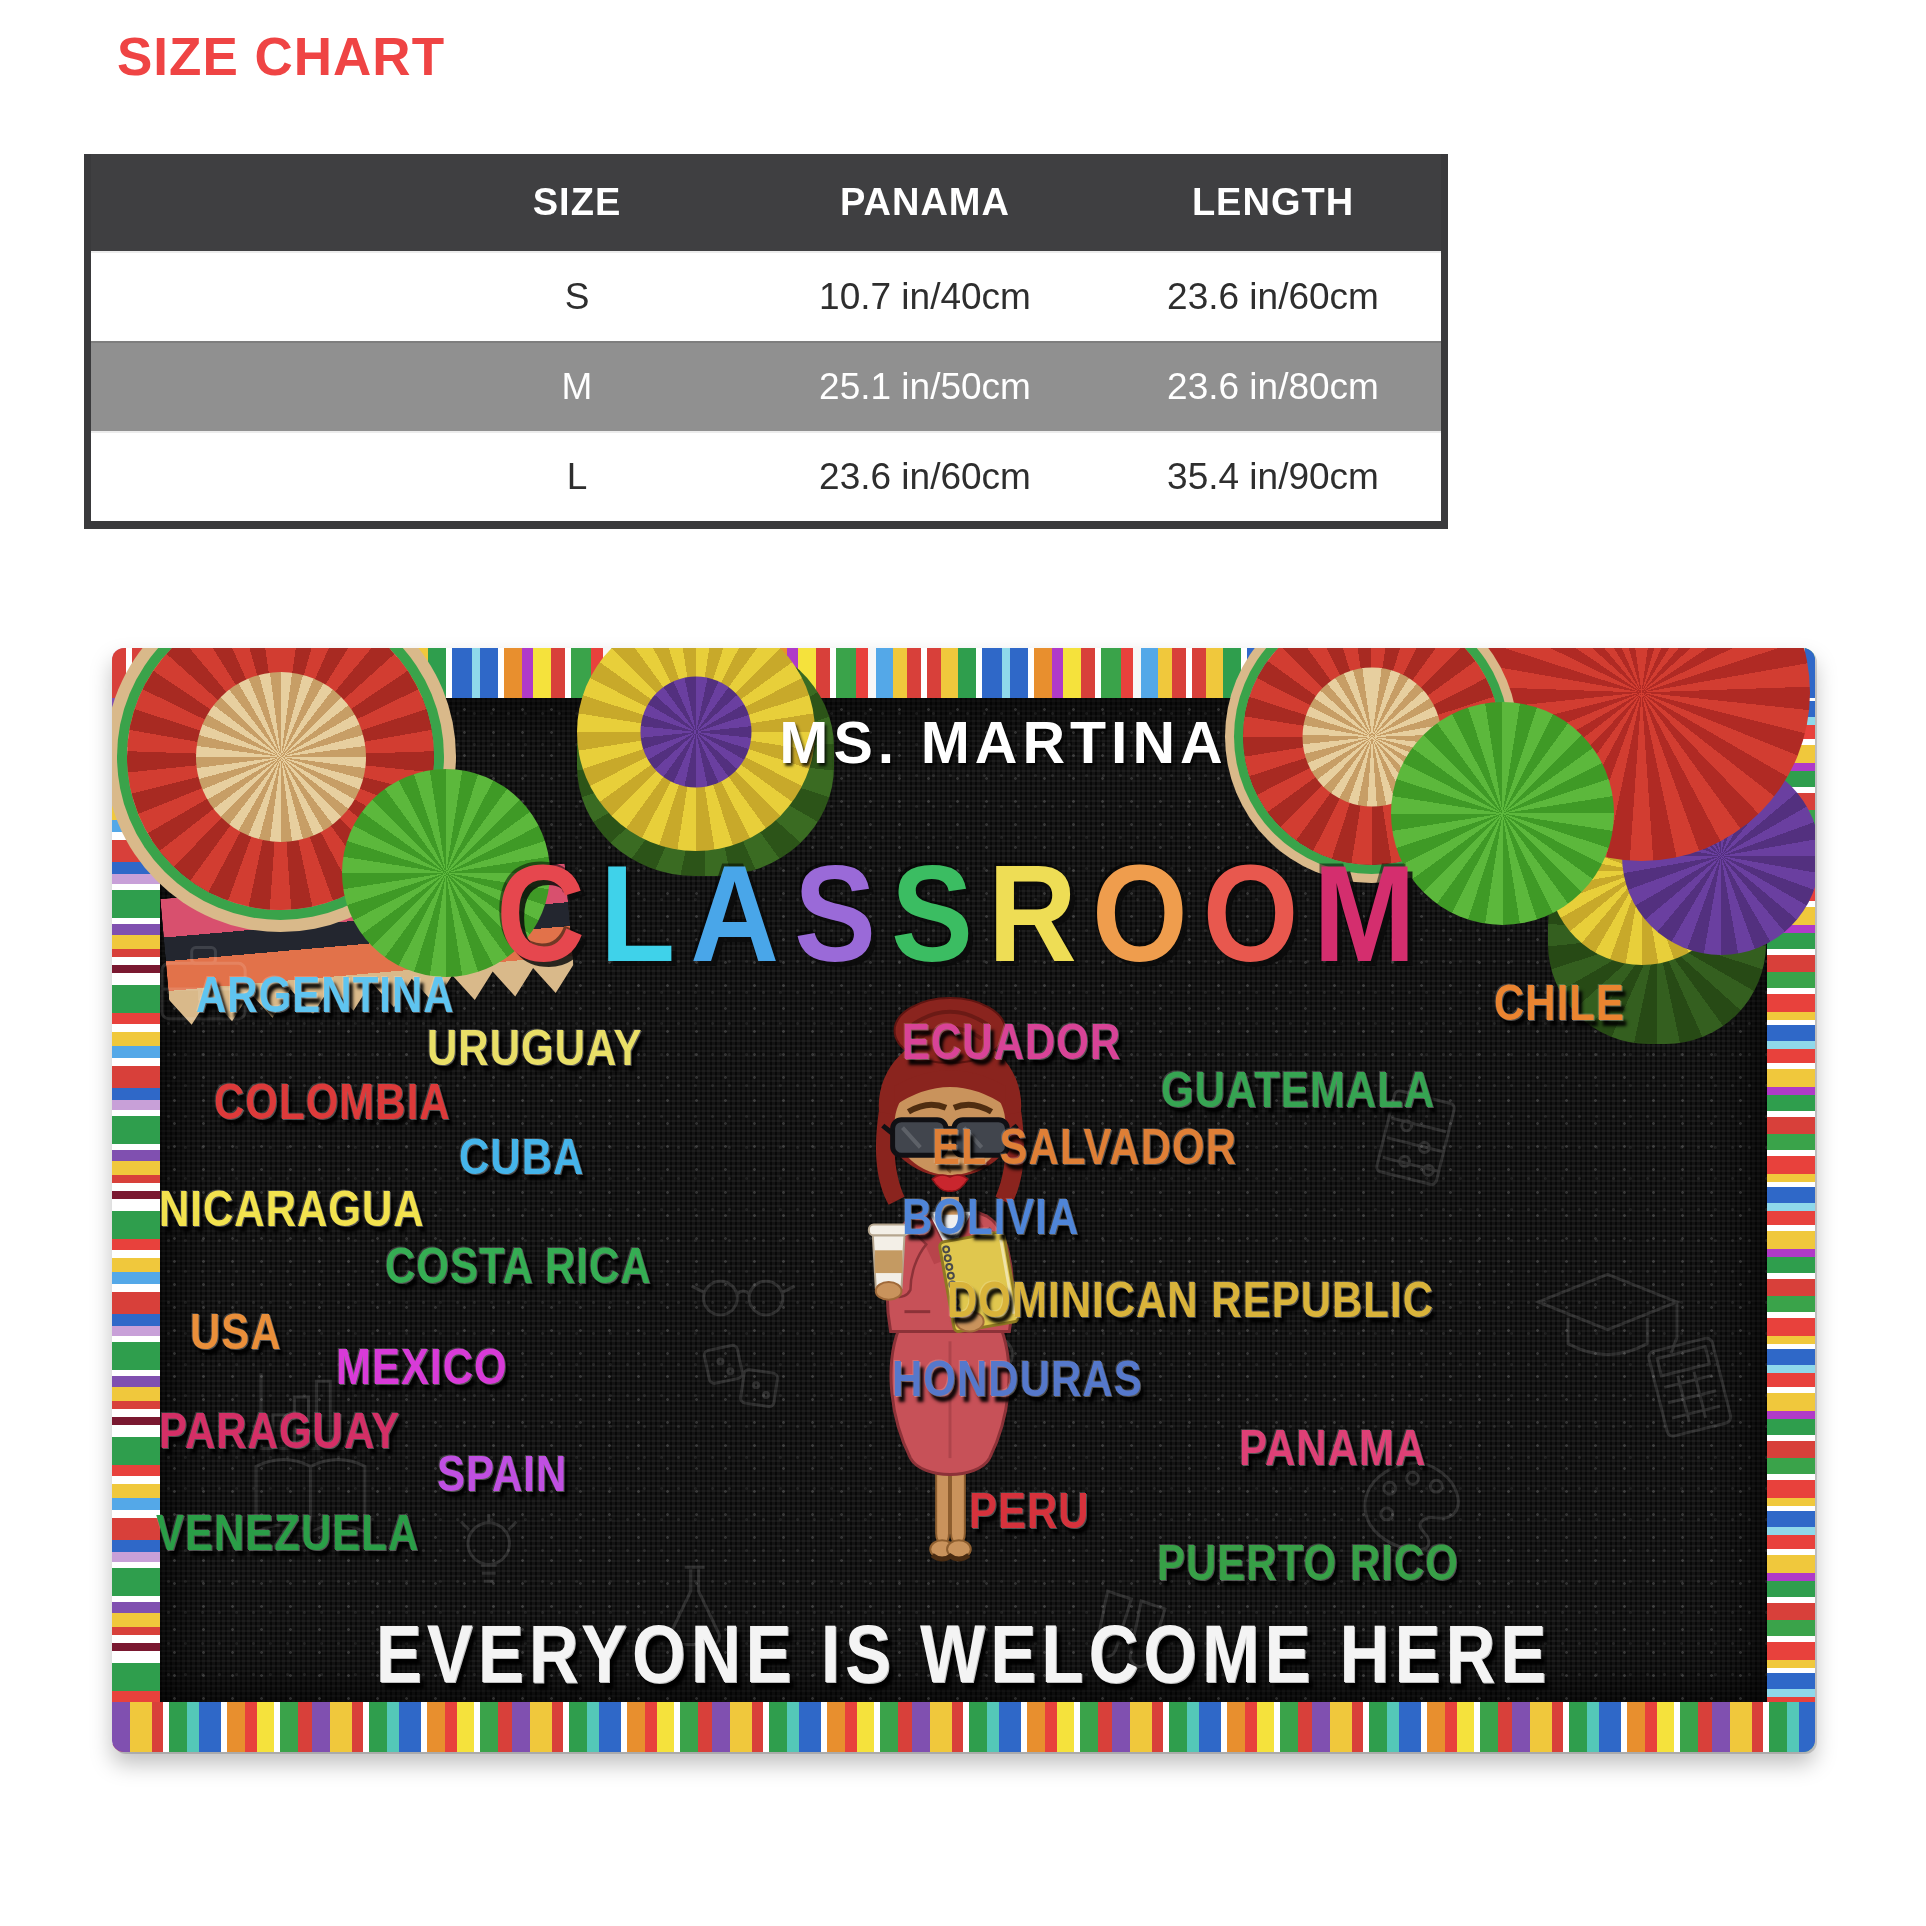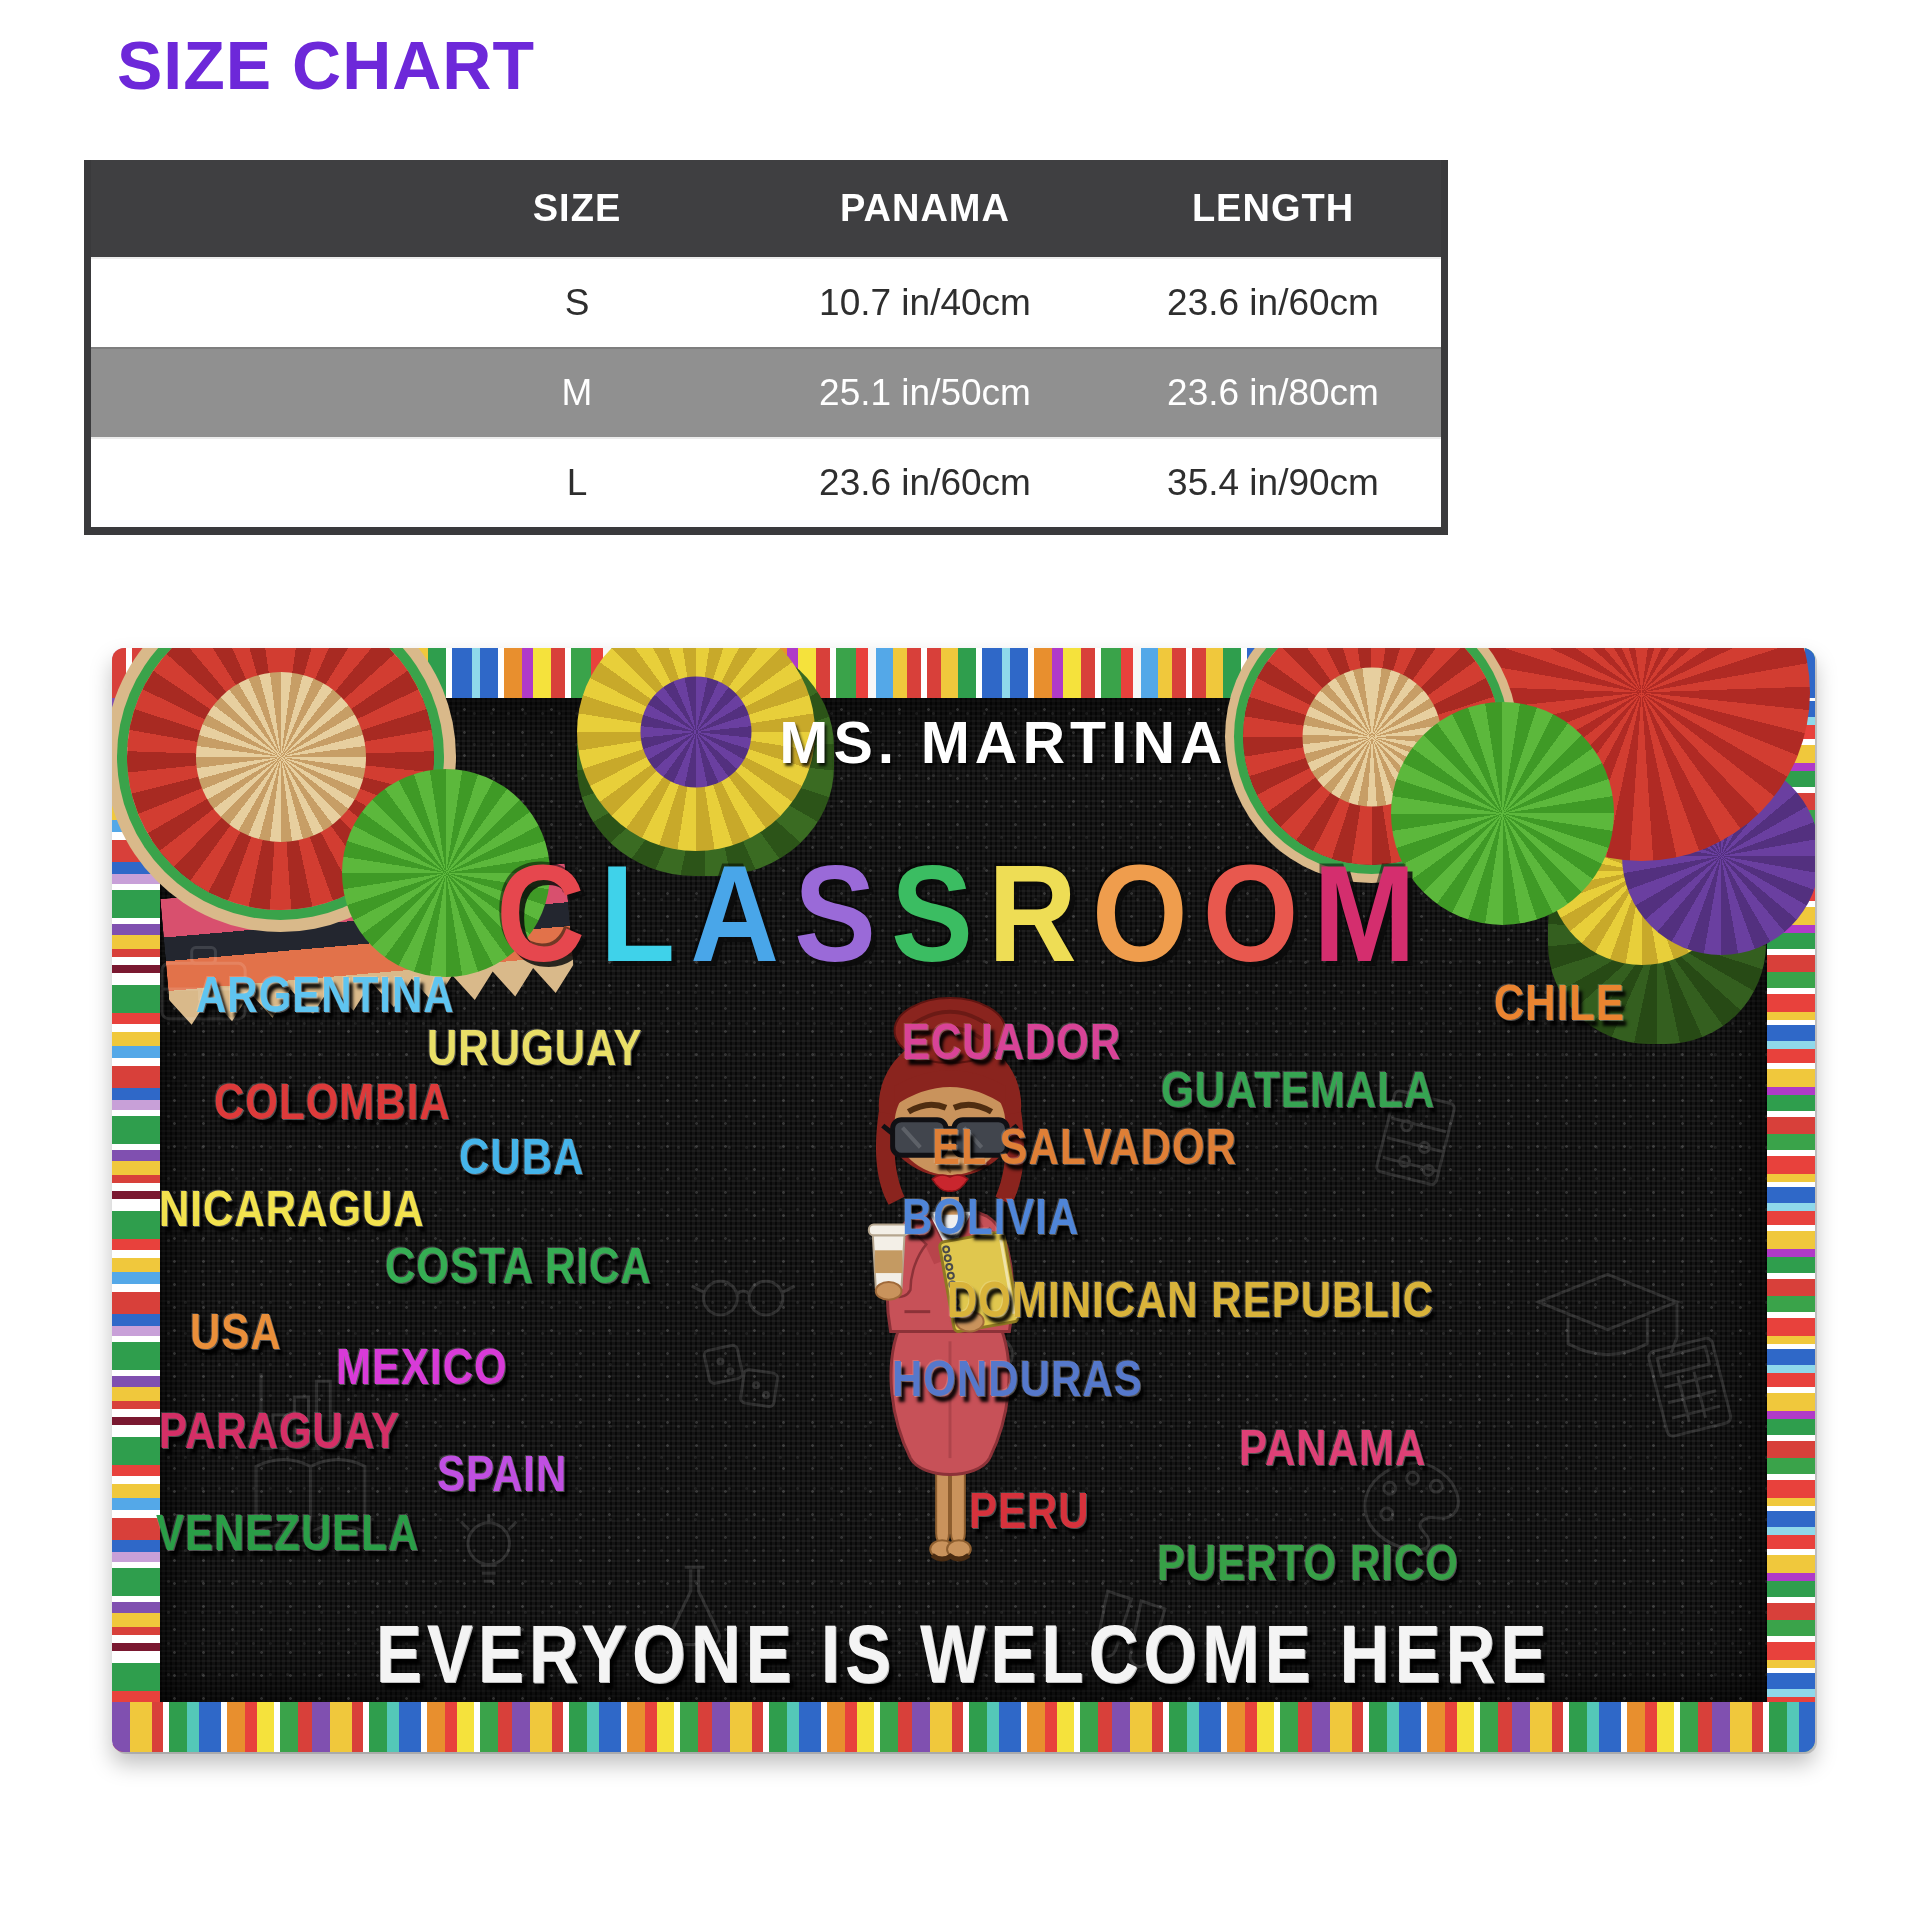--- a/index.html
+++ b/index.html
@@ -1,22 +1,22 @@
 <!DOCTYPE html>
 <html><head>
 <meta charset="utf-8">
 <style>
   * { margin:0; padding:0; box-sizing:border-box; }
   body { background:#ffffff; font-family:"Liberation Sans", sans-serif; }
   .page { position:relative; width:1927px; height:1927px; background:#fff; overflow:hidden; }
 
   
-  .size-title { position:absolute; left:117px; top:26px; font-size:68px; font-weight:bold;
-    color:#6d28d9; letter-spacing:1px; }
-  .size-table { position:absolute; left:84px; top:160px; width:1364px;
+  .size-title { position:absolute; left:117px; top:26px; font-size:53px; font-weight:bold;
+    color:#ef4444; letter-spacing:1px; }
+  .size-table { position:absolute; left:84px; top:154px; width:1364px;
     border-left:7px solid #3a3a3c; border-right:7px solid #3a3a3c; border-bottom:8px solid #3a3a3c; }
   .st-row { display:grid; grid-template-columns:312px 348px 348px 348px 1fr; align-items:center; }
   .st-row > div { text-align:center; white-space:nowrap; }
   .st-header { background:#3f3f41; color:#ffffff; height:97px; font-weight:bold;
     font-size:38px; letter-spacing:1px; }
   .st-body-row { height:90px; font-size:37px; color:#2e2e2e; background:#ffffff;
     border-top:2px solid #ececec; }
   .st-body-row.alt { background:#909090; color:#ffffff; border-top:2px solid #7e7e7e; }
 
   

